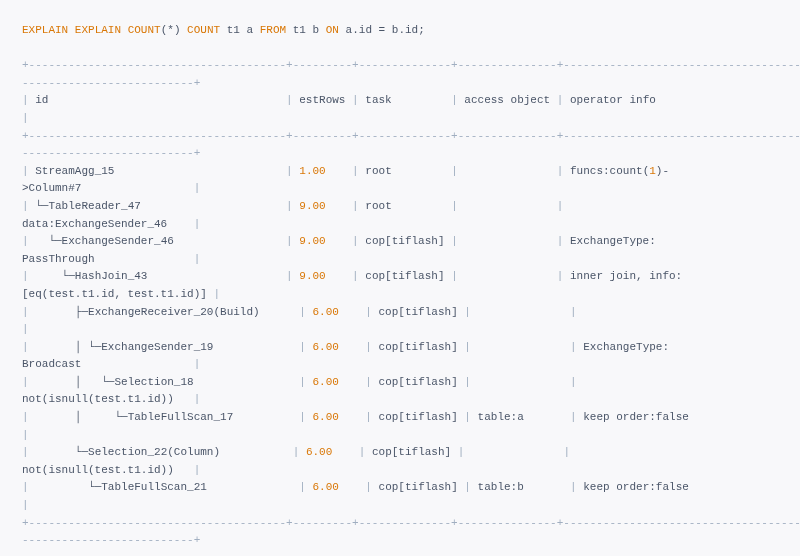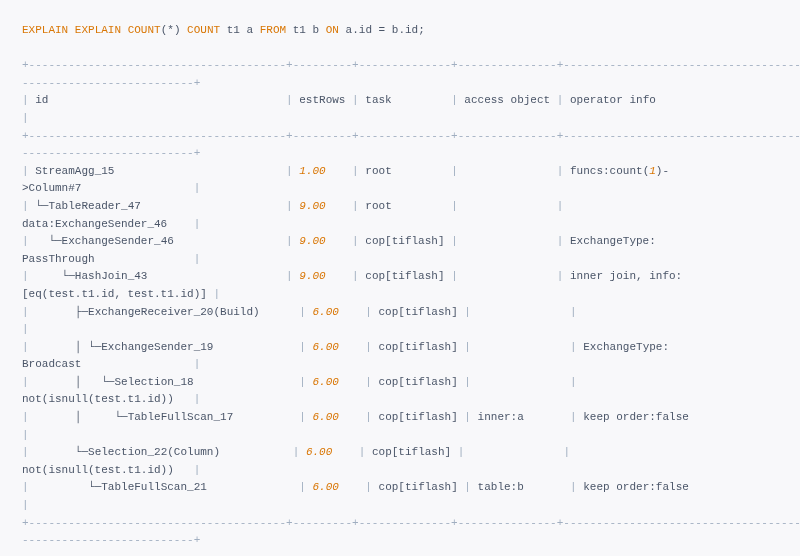--- a/index.html
+++ b/index.html
@@ -11,21 +11,21 @@
     line-height: 1.6;
     color: #4a5568;
   }
   .code-block {
     background: #f8f8fa;
     padding: 22px 22px;
     white-space: pre;
     overflow: hidden;
   }
   .kw { color: #d97706; }      
-  .num { color: #d97706; font-style: italic; }
+  .num { color: #d97706; }
   .sep { color: #a0aec0; }
 </style>
 </head>
 <body>
 
 <div class="code-block"><span><span class="kw">EXPLAIN</span> <span class="kw">EXPLAIN</span> <span class="kw">COUNT</span>(<span>*</span>) <span class="kw">COUNT</span> <span>t1 a</span> <span class="kw">FROM</span> <span>t1 b</span> <span class="kw">ON</span> <span>a.id = b.id</span><span>;</span></span>
 
 <span class="sep">+---------------------------------------+---------+--------------+---------------+---------------------------------------+</span>
 <span class="sep">--------------------------+</span>
 <span><span class="sep">| </span><span>id</span>                                    <span class="sep">|</span> <span>estRows</span> <span class="sep">|</span> <span>task</span>         <span class="sep">|</span> <span>access object</span> <span class="sep">|</span> <span>operator info</span>       
@@ -39,20 +39,20 @@
 <span><span class="sep">|</span> <span>  └─ExchangeSender_46</span>                 <span class="sep">|</span> <span class="num">9.00</span>    <span class="sep">|</span> <span>cop[tiflash]</span> <span class="sep">|</span>               <span class="sep">|</span> <span>ExchangeType: </span>
 <span>PassThrough</span>               <span class="sep">|</span></span>
 <span><span class="sep">|</span> <span>    └─HashJoin_43</span>                     <span class="sep">|</span> <span class="num">9.00</span>    <span class="sep">|</span> <span>cop[tiflash]</span> <span class="sep">|</span>               <span class="sep">|</span> <span>inner join, info:</span>
 <span>[eq(test.t1.id, test.t1.id)]</span> <span class="sep">|</span></span>
 <span><span class="sep">|</span> <span>      ├─ExchangeReceiver_20(Build)</span>      <span class="sep">|</span> <span class="num">6.00</span>    <span class="sep">|</span> <span>cop[tiflash]</span> <span class="sep">|</span>               <span class="sep">|</span> 
 <span class="sep">|</span></span>
 <span><span class="sep">|</span> <span>      │ └─ExchangeSender_19</span>             <span class="sep">|</span> <span class="num">6.00</span>    <span class="sep">|</span> <span>cop[tiflash]</span> <span class="sep">|</span>               <span class="sep">|</span> <span>ExchangeType: </span>
 <span>Broadcast</span>                 <span class="sep">|</span></span>
 <span><span class="sep">|</span> <span>      │   └─Selection_18</span>                <span class="sep">|</span> <span class="num">6.00</span>    <span class="sep">|</span> <span>cop[tiflash]</span> <span class="sep">|</span>               <span class="sep">|</span> 
 <span>not(isnull(test.t1.id))</span>   <span class="sep">|</span></span>
-<span><span class="sep">|</span> <span>      │     └─TableFullScan_17</span>          <span class="sep">|</span> <span class="num">6.00</span>    <span class="sep">|</span> <span>cop[tiflash]</span> <span class="sep">|</span> <span>inner:a</span>       <span class="sep">|</span> <span>keep order:false</span>    
+<span><span class="sep">|</span> <span>      │     └─TableFullScan_17</span>          <span class="sep">|</span> <span class="num">6.00</span>    <span class="sep">|</span> <span>cop[tiflash]</span> <span class="sep">|</span> <span>table:a</span>       <span class="sep">|</span> <span>keep order:false</span>    
 <span class="sep">|</span></span>
 <span><span class="sep">|</span> <span>      └─Selection_22(Column)</span>           <span class="sep">|</span> <span class="num">6.00</span>    <span class="sep">|</span> <span>cop[tiflash]</span> <span class="sep">|</span>               <span class="sep">|</span> 
 <span>not(isnull(test.t1.id))</span>   <span class="sep">|</span></span>
 <span><span class="sep">|</span> <span>        └─TableFullScan_21</span>              <span class="sep">|</span> <span class="num">6.00</span>    <span class="sep">|</span> <span>cop[tiflash]</span> <span class="sep">|</span> <span>table:b</span>       <span class="sep">|</span> <span>keep order:false</span>    
 <span class="sep">|</span></span>
 <span class="sep">+---------------------------------------+---------+--------------+---------------+---------------------------------------+</span>
 <span class="sep">--------------------------+</span></div>
 
 </body></html>

